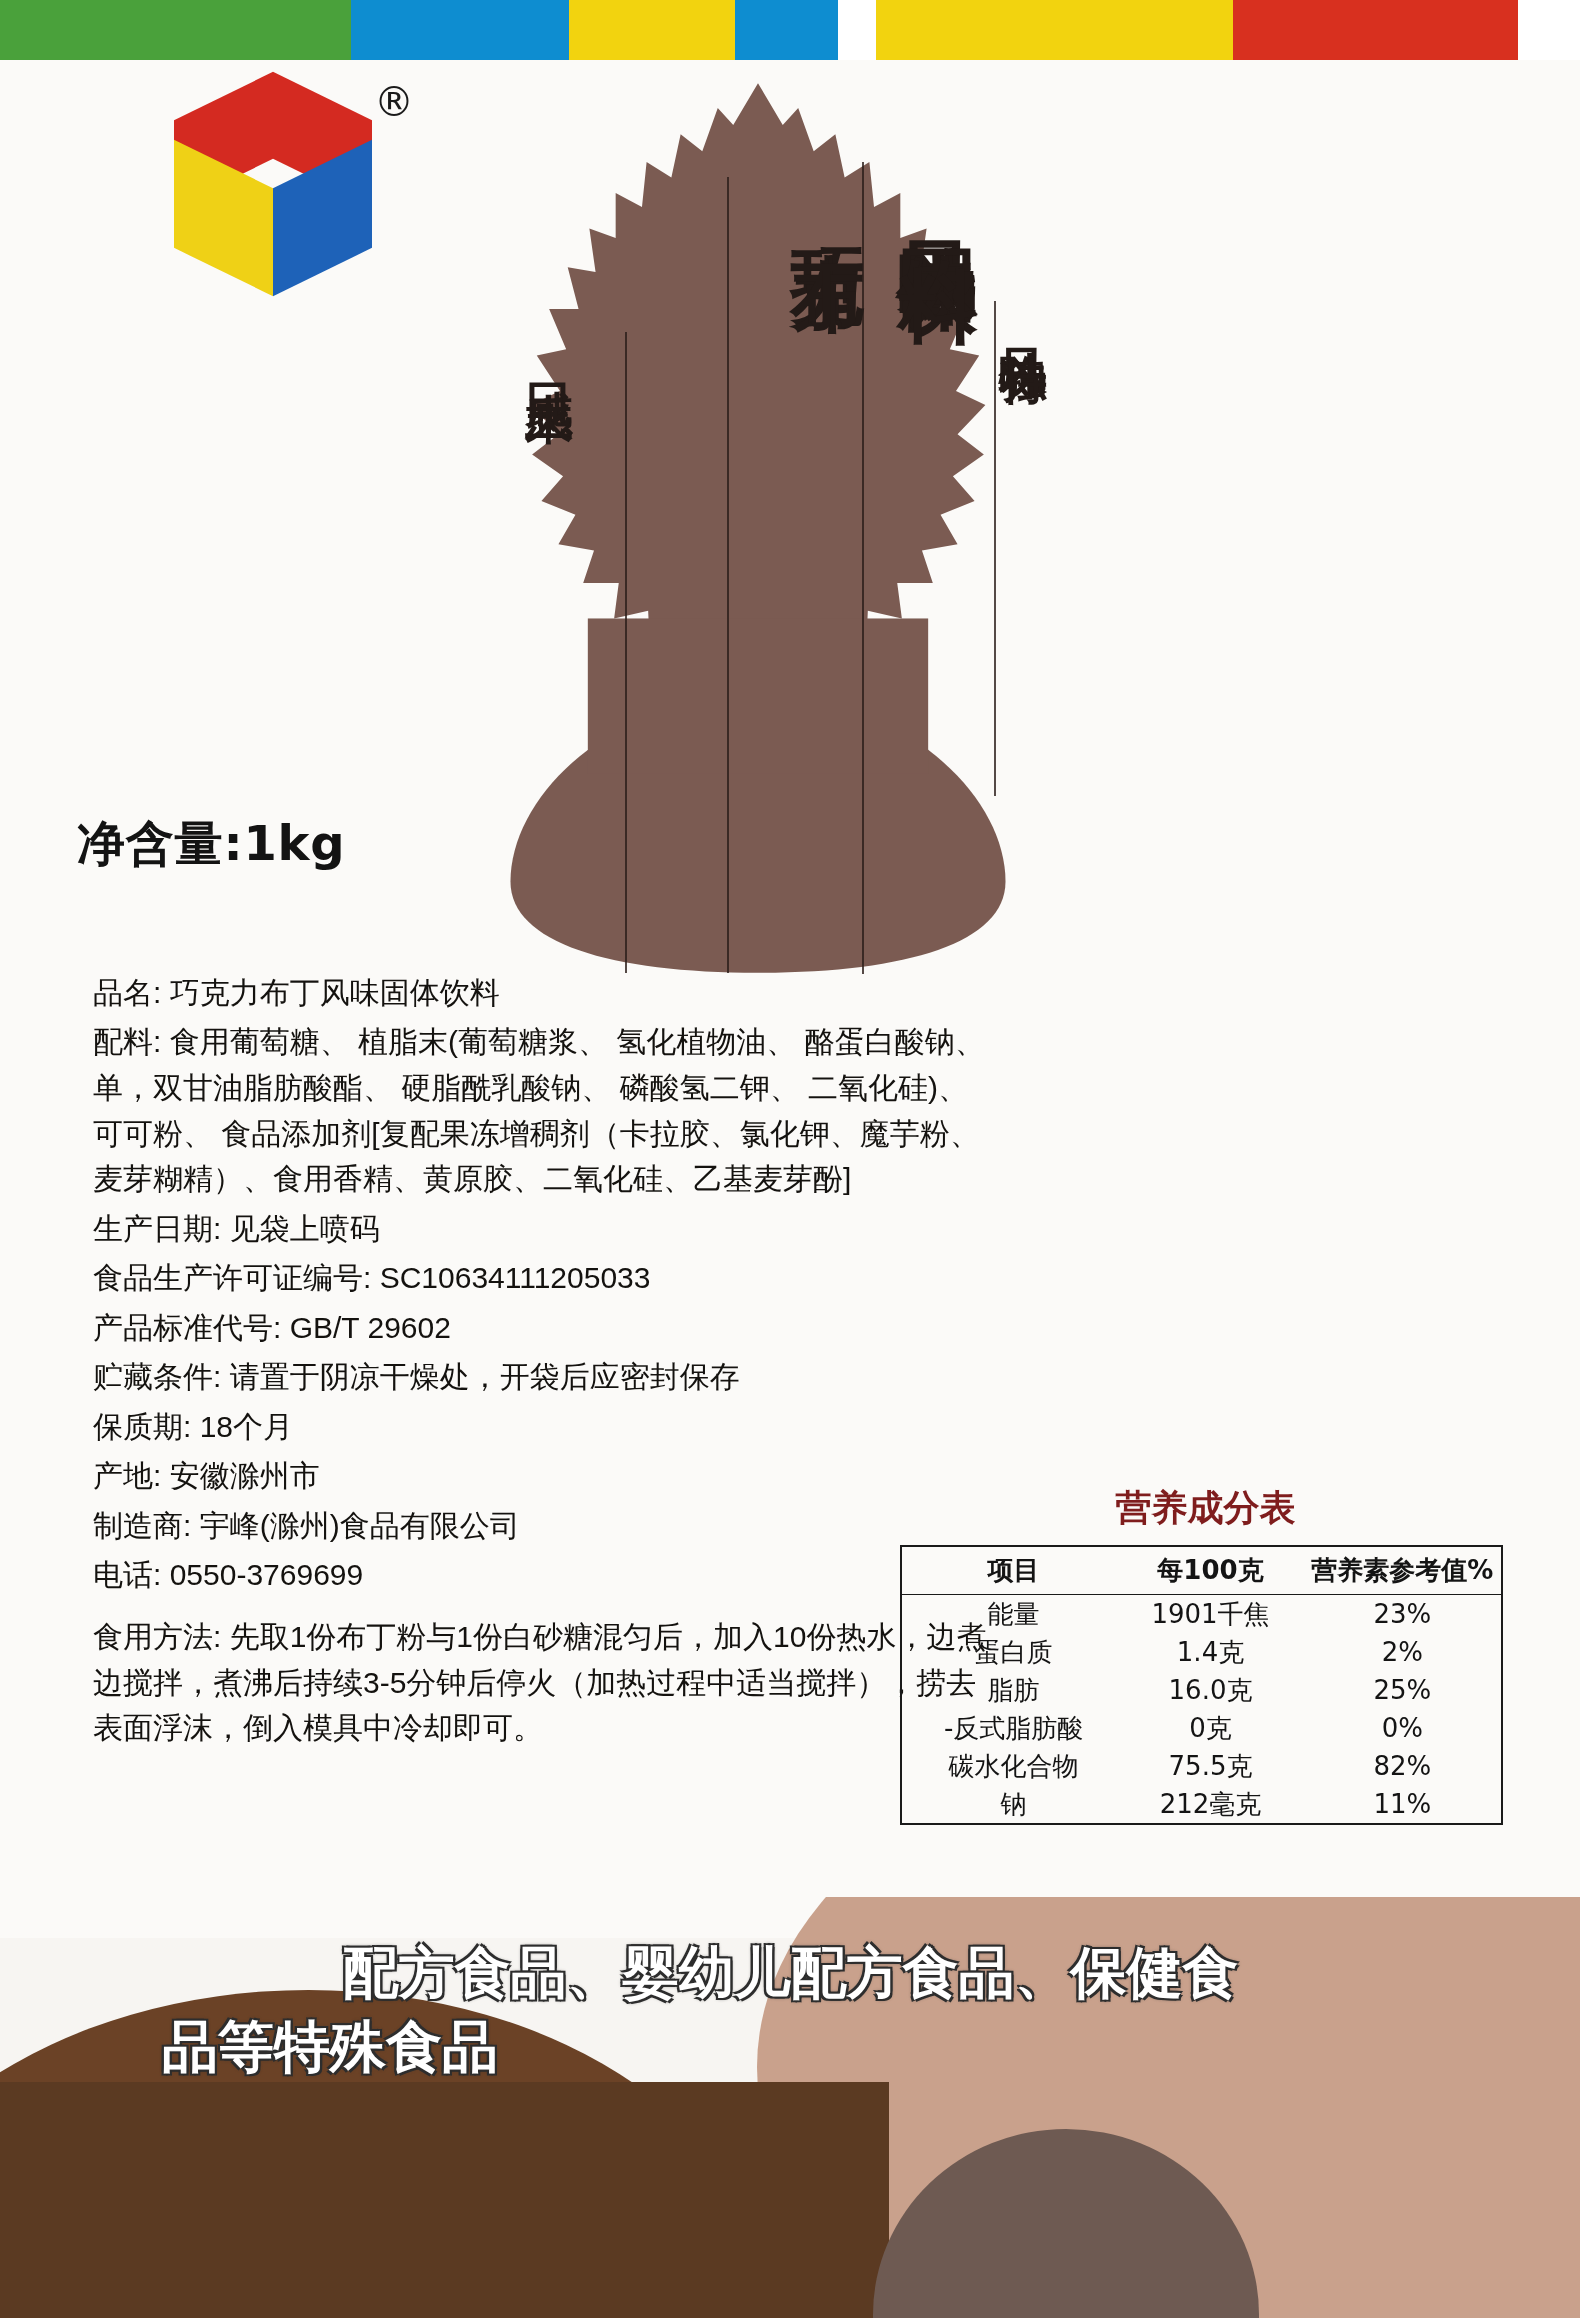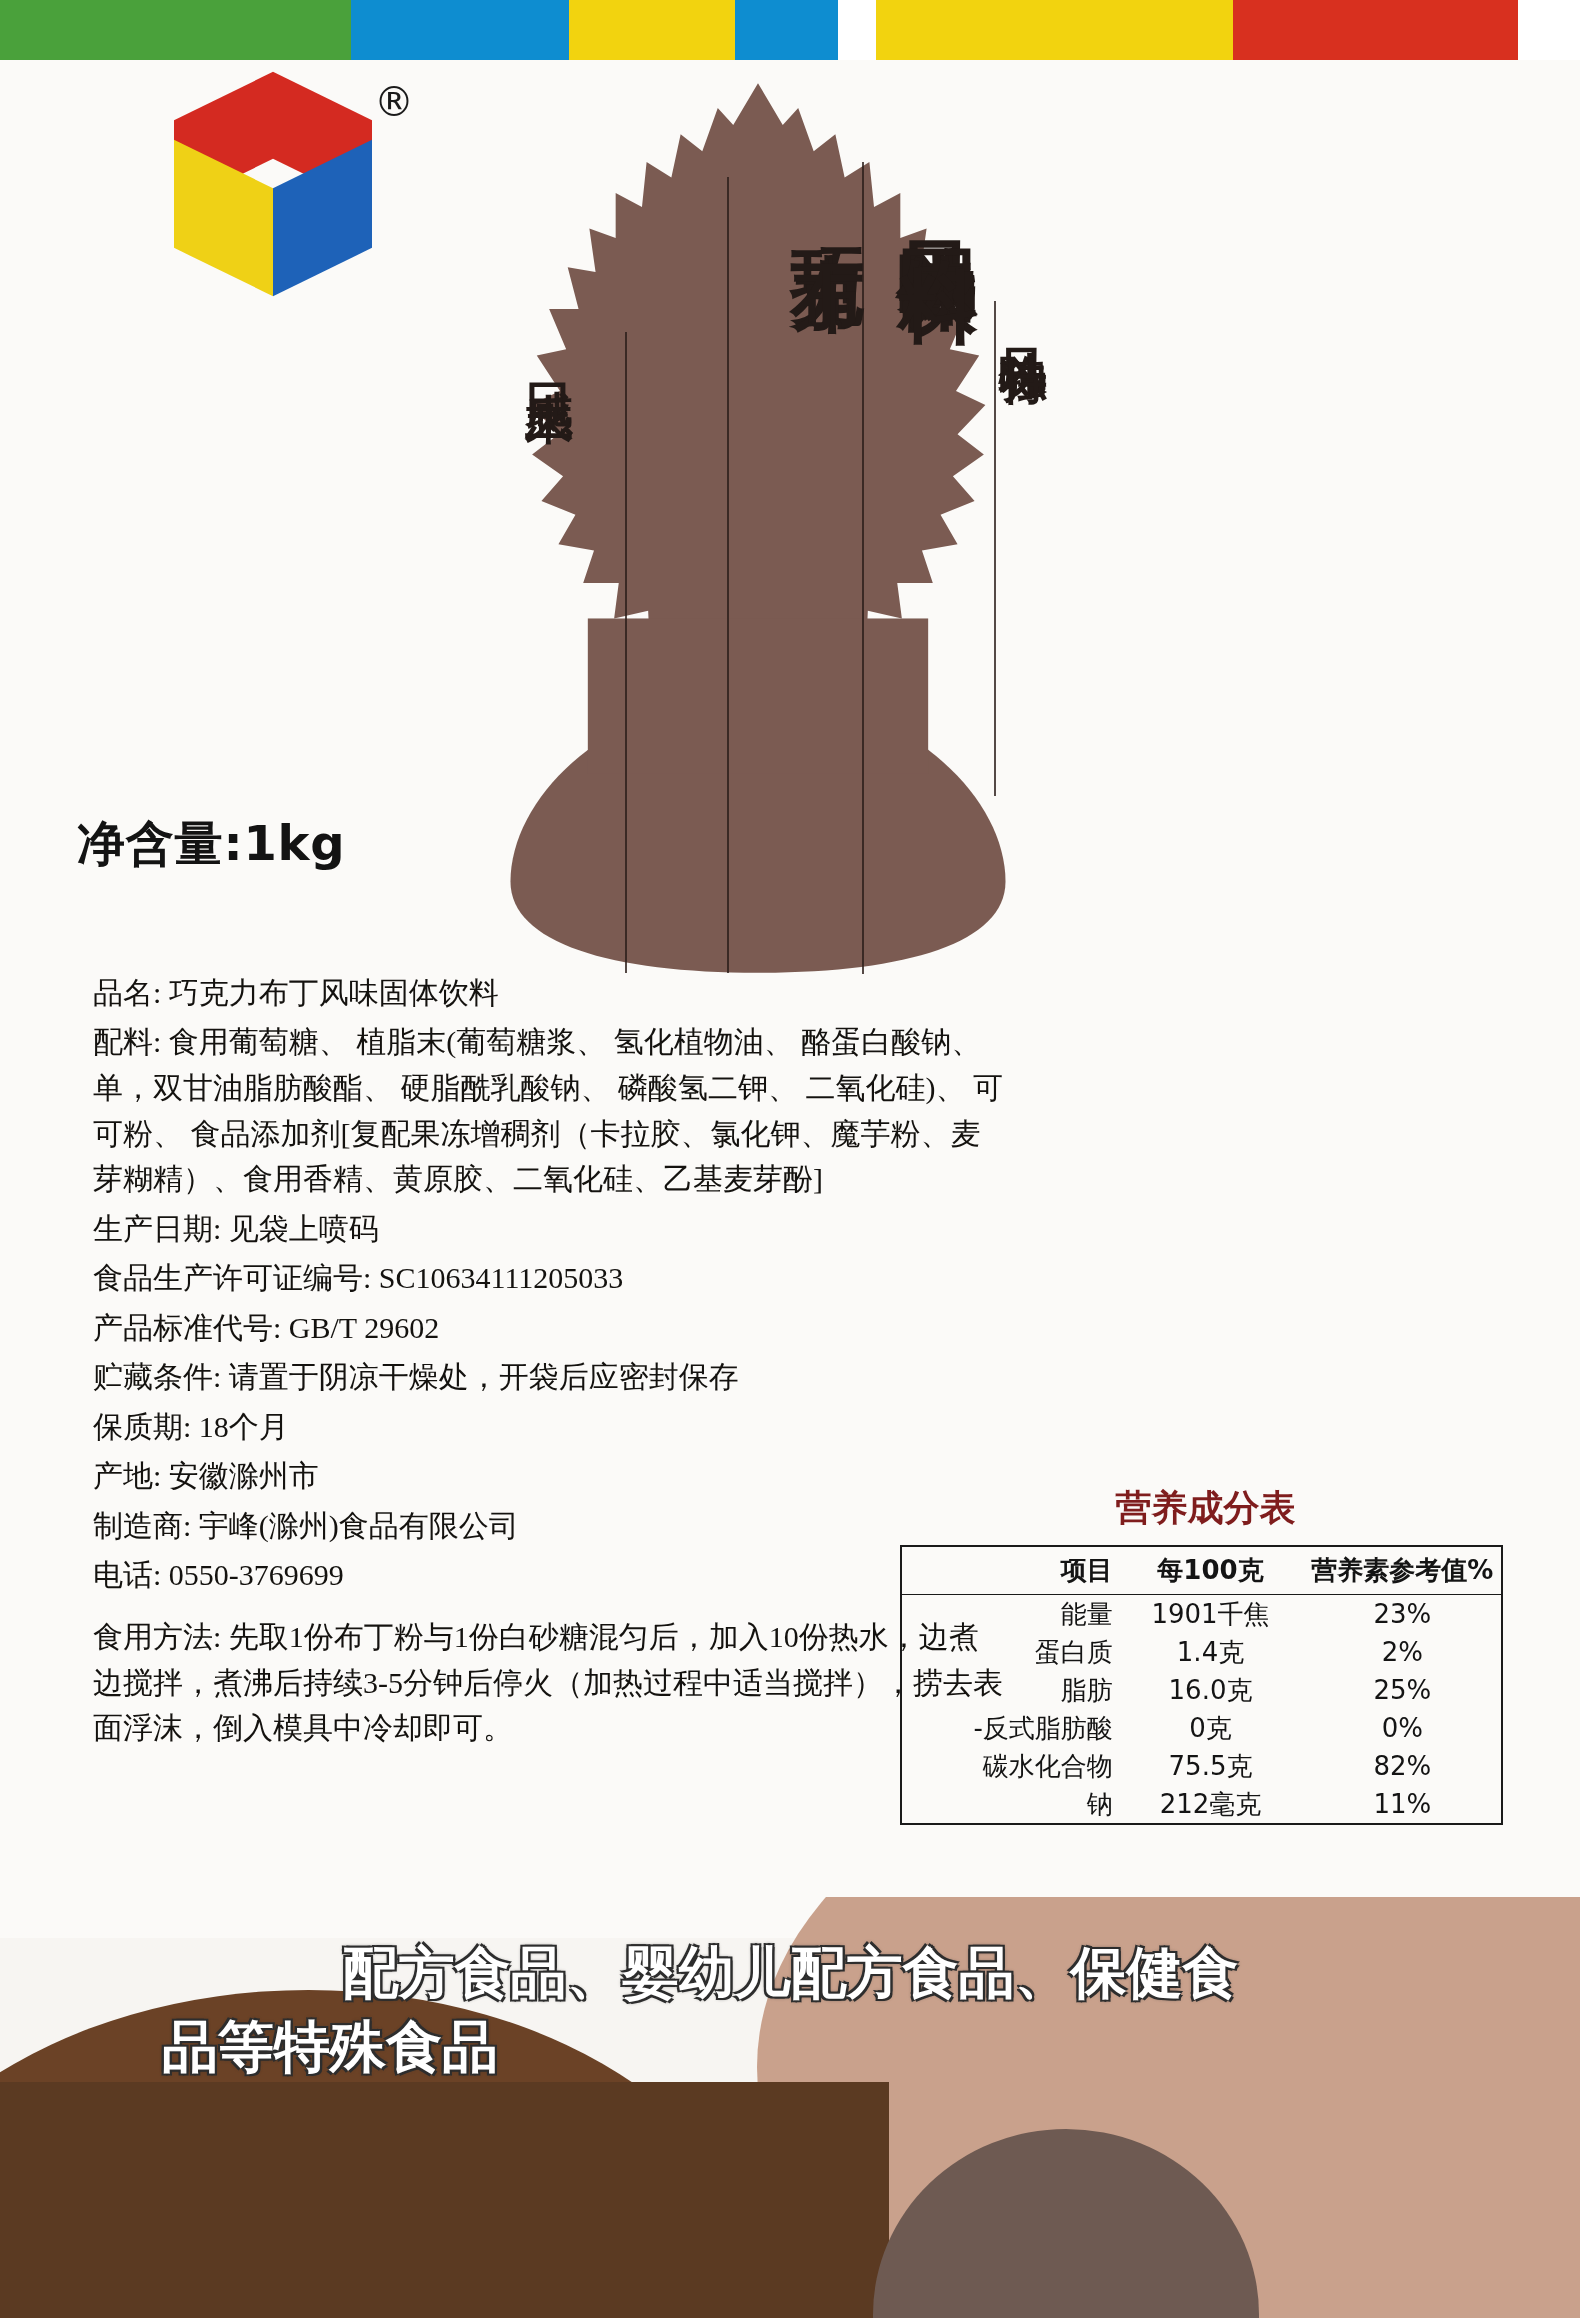--- a/index.html
+++ b/index.html
@@ -184,21 +184,21 @@
 
   
   .info-block {
     position: absolute;
     left: 93px;
     top: 970px;
     width: 912px;
     font-size: 30px;
     line-height: 1.52;
     color: #14120f;
-    font-family: Liberation Serif, serif;
+    font-family: Liberation Sans, sans-serif;
   }
   .info-line { margin-bottom: 3.9px; }
   .info-para { margin-bottom: 3.9px; }
   .gap { height: 12.4px; }
 
   
   .nutrition {
     position: absolute;
     left: 900px;
     top: 1484px;
@@ -224,21 +224,21 @@
     color: #141414;
     padding: 1.5px 4.6px;
     font-weight: normal;
   }
   table.nut thead th {
     font-weight: bold;
     border-bottom: 1.5px solid #1a1a1a;
     padding: 6.2px 4.6px;
   }
   table.nut th:nth-child(1), table.nut td:nth-child(1) {
-    text-align: right; width: 36%; padding-left: 12.4px;
+    text-align: center; width: 36%; padding-left: 12.4px;
   }
   table.nut th:nth-child(2), table.nut td:nth-child(2) {
     text-align: center; width: 31%;
   }
   table.nut th:nth-child(3), table.nut td:nth-child(3) {
     text-align: center; width: 33%;
   }
   td.bold-item { font-weight: bold; }
 
   

